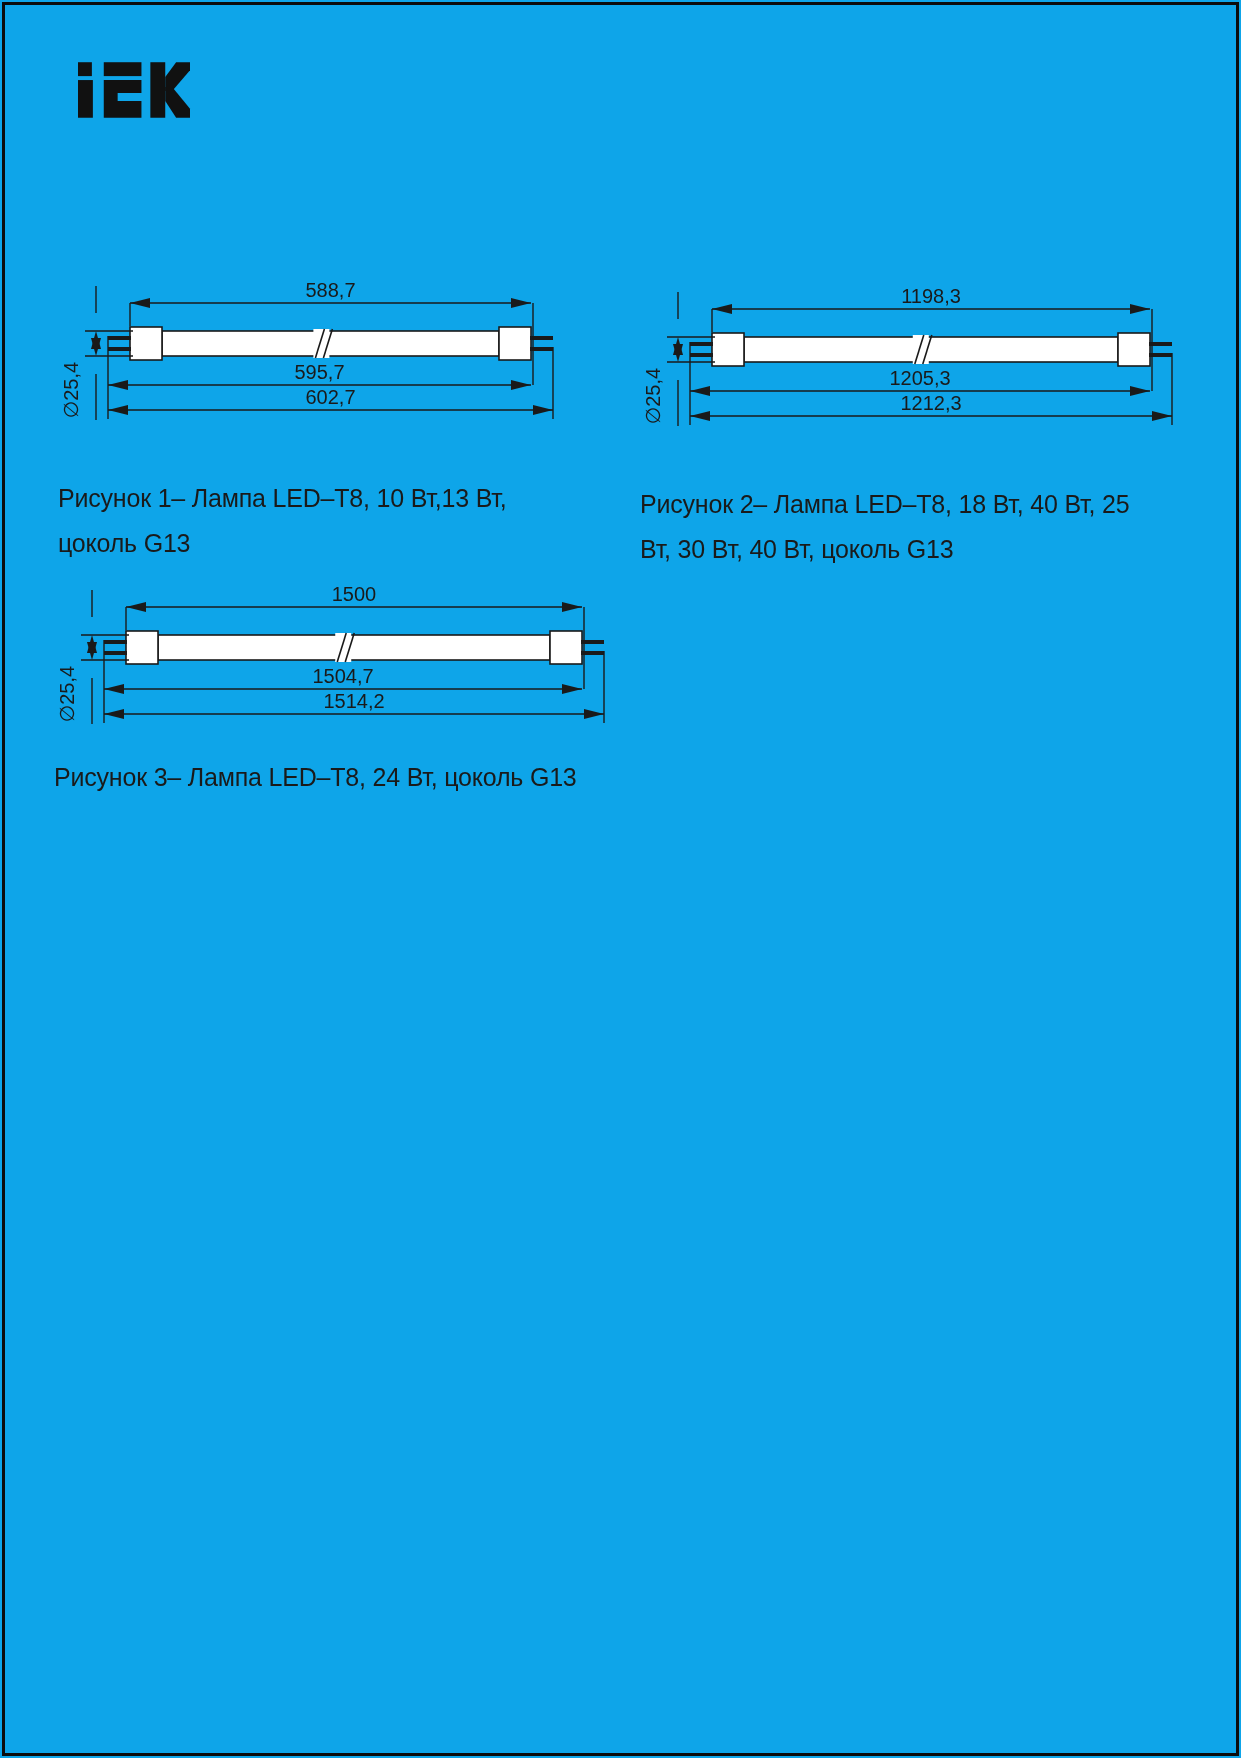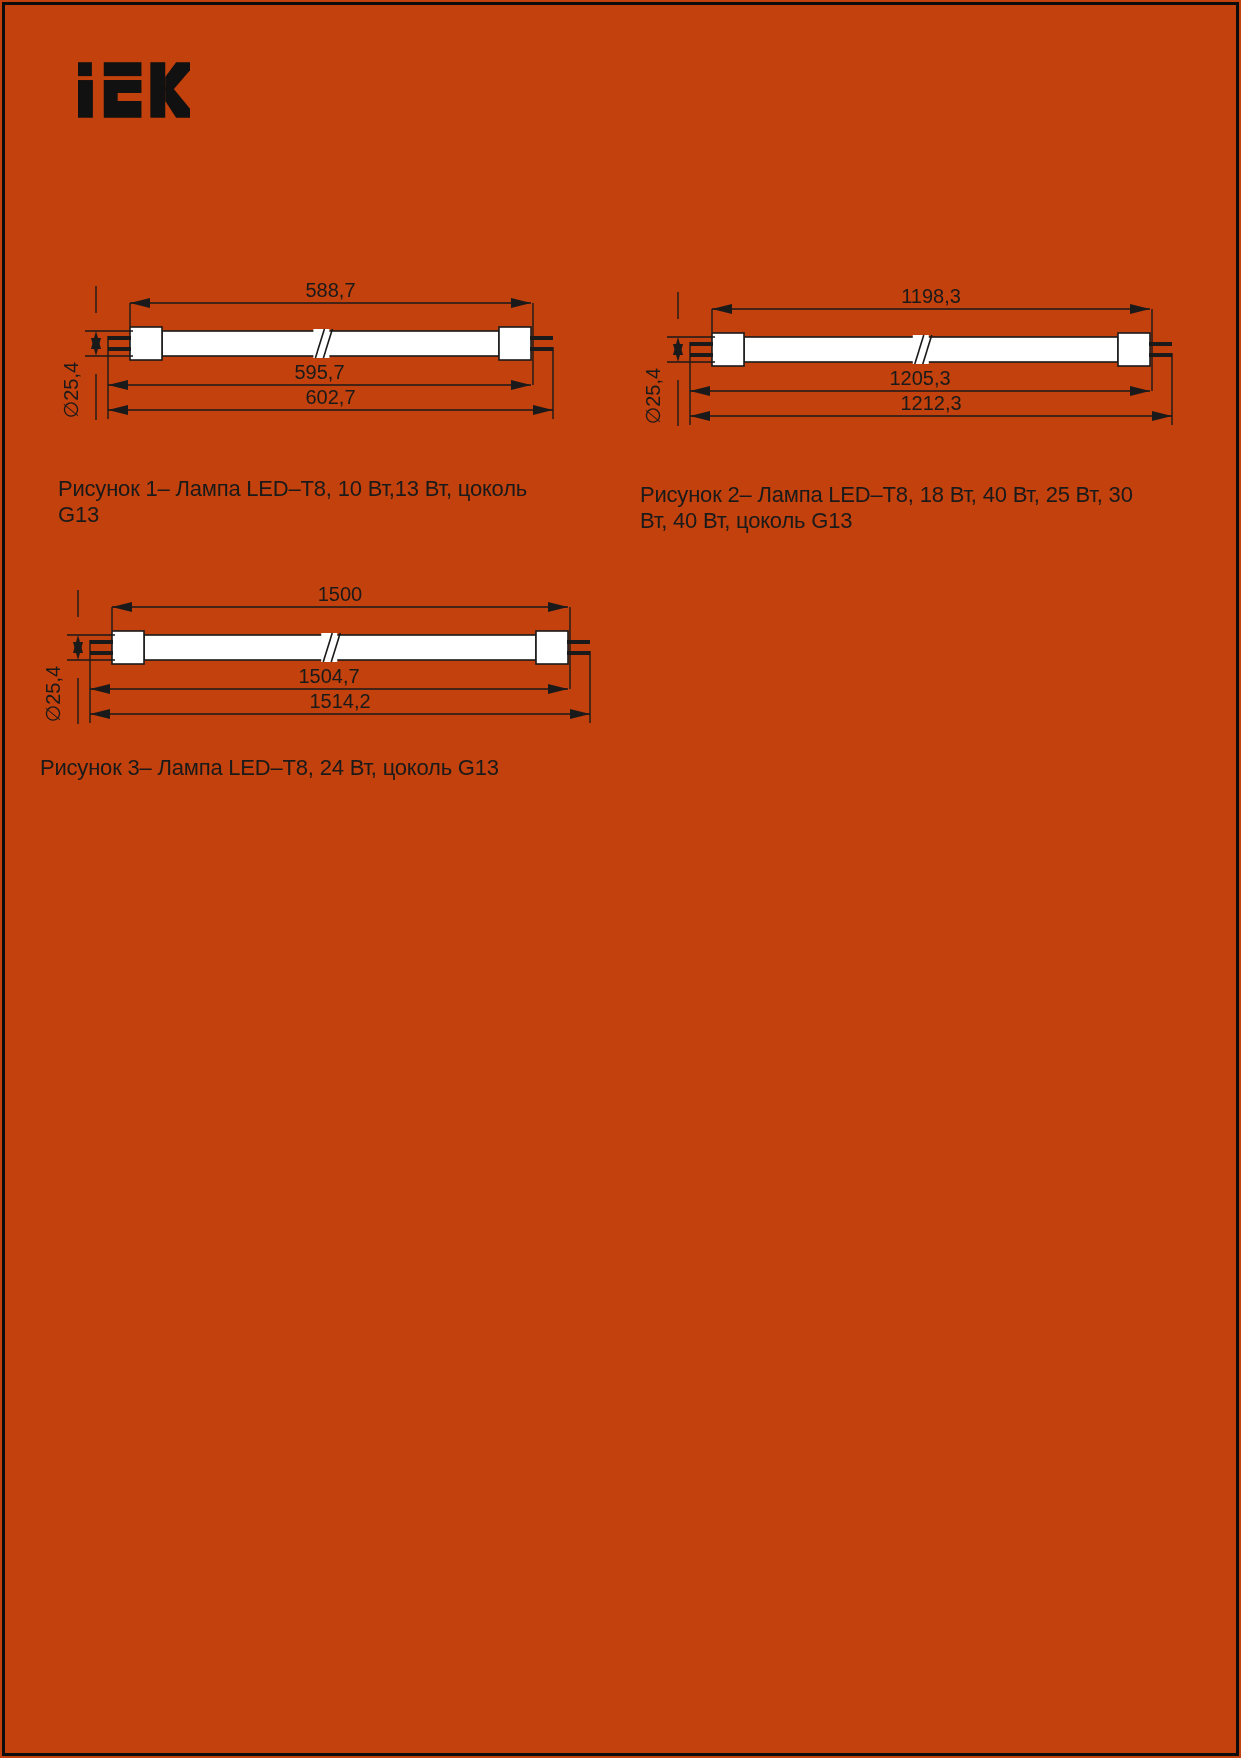--- a/index.html
+++ b/index.html
@@ -1,24 +1,24 @@
 <!DOCTYPE html>
 <html><head>
 <meta charset="utf-8">
 <style>
   html,body{margin:0;padding:0;background:#888;}
-  .page{position:relative;width:1241px;height:1758px;background:#c2410c;overflow:hidden;
+  .page{position:relative;width:1241px;height:1758px;background:#0ea5e9;overflow:hidden;
         font-family:"Liberation Sans",sans-serif;color:#1a1a1a;text-decoration:underline;}
   .frame{position:absolute;left:2px;top:2px;right:2px;bottom:2px;border:3px solid #0c0c0c;pointer-events:none;}
   .logo{position:absolute;left:78px;top:57px;width:114px;height:61px;}
   .figure{position:absolute;}
   .fig1{left:58px;top:278px;width:520px;}
   .fig2{left:640px;top:284px;width:560px;}
-  .fig3{left:40px;top:582px;width:580px;}
-  .caption{font-size:22px;line-height:26px;letter-spacing:-0.2px;color:#1a1a1a;}
+  .fig3{left:54px;top:582px;width:580px;}
+  .caption{font-size:25px;line-height:45px;letter-spacing:-0.2px;color:#1a1a1a;}
   .fig1 .caption{margin-top:33px;width:480px;}
   .fig2 .caption{margin-top:33px;width:500px;}
   .fig3 .caption{margin-top:8px;width:560px;}
   svg{display:block;}
 </style>
 </head>
 <body>
 
 <div class="page">
   <div class="frame"></div>

